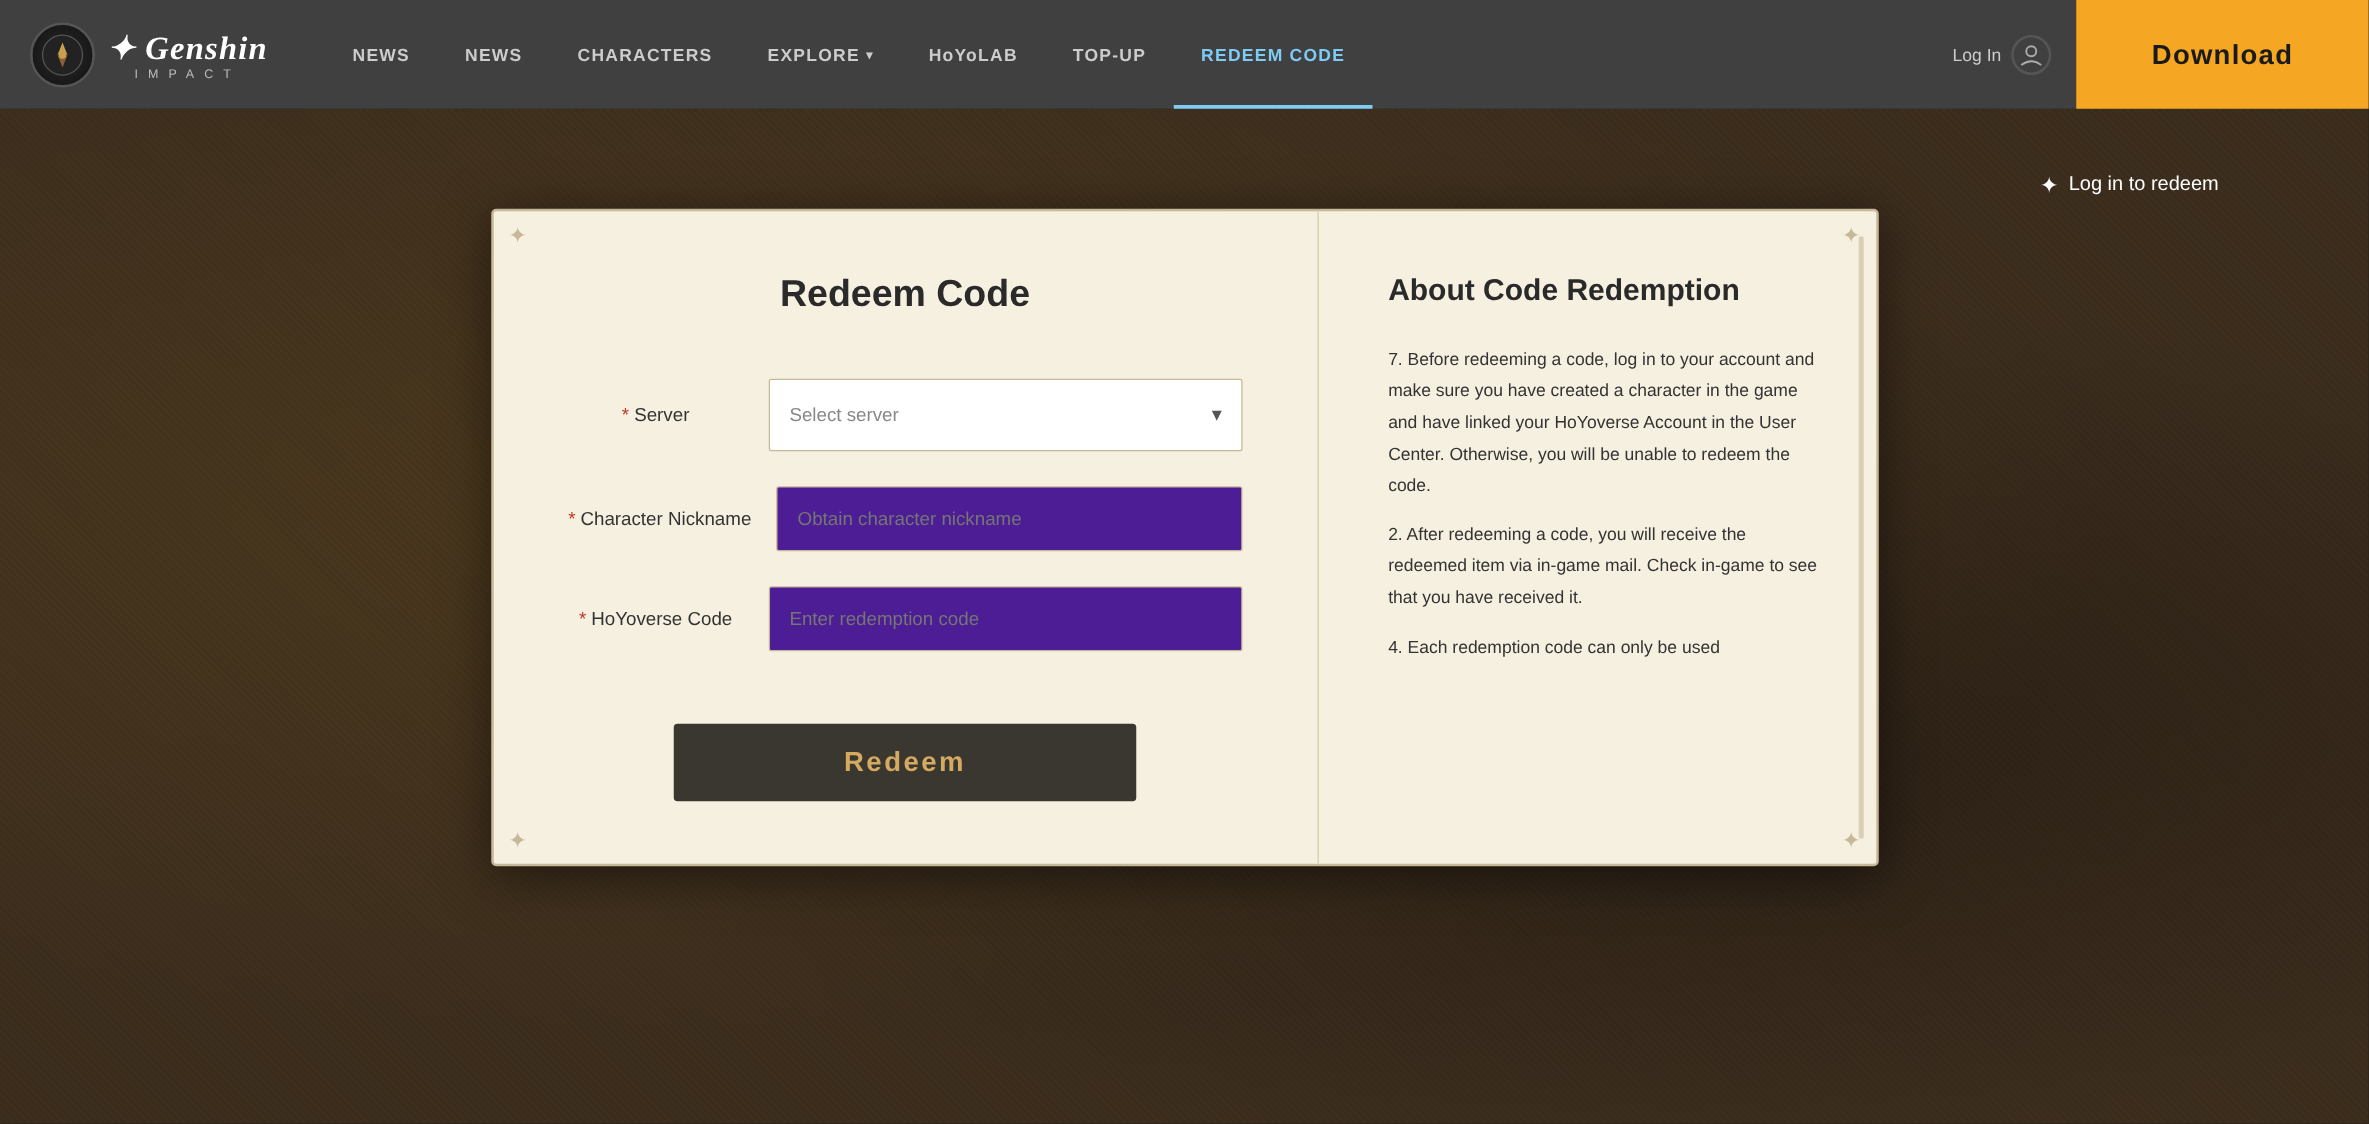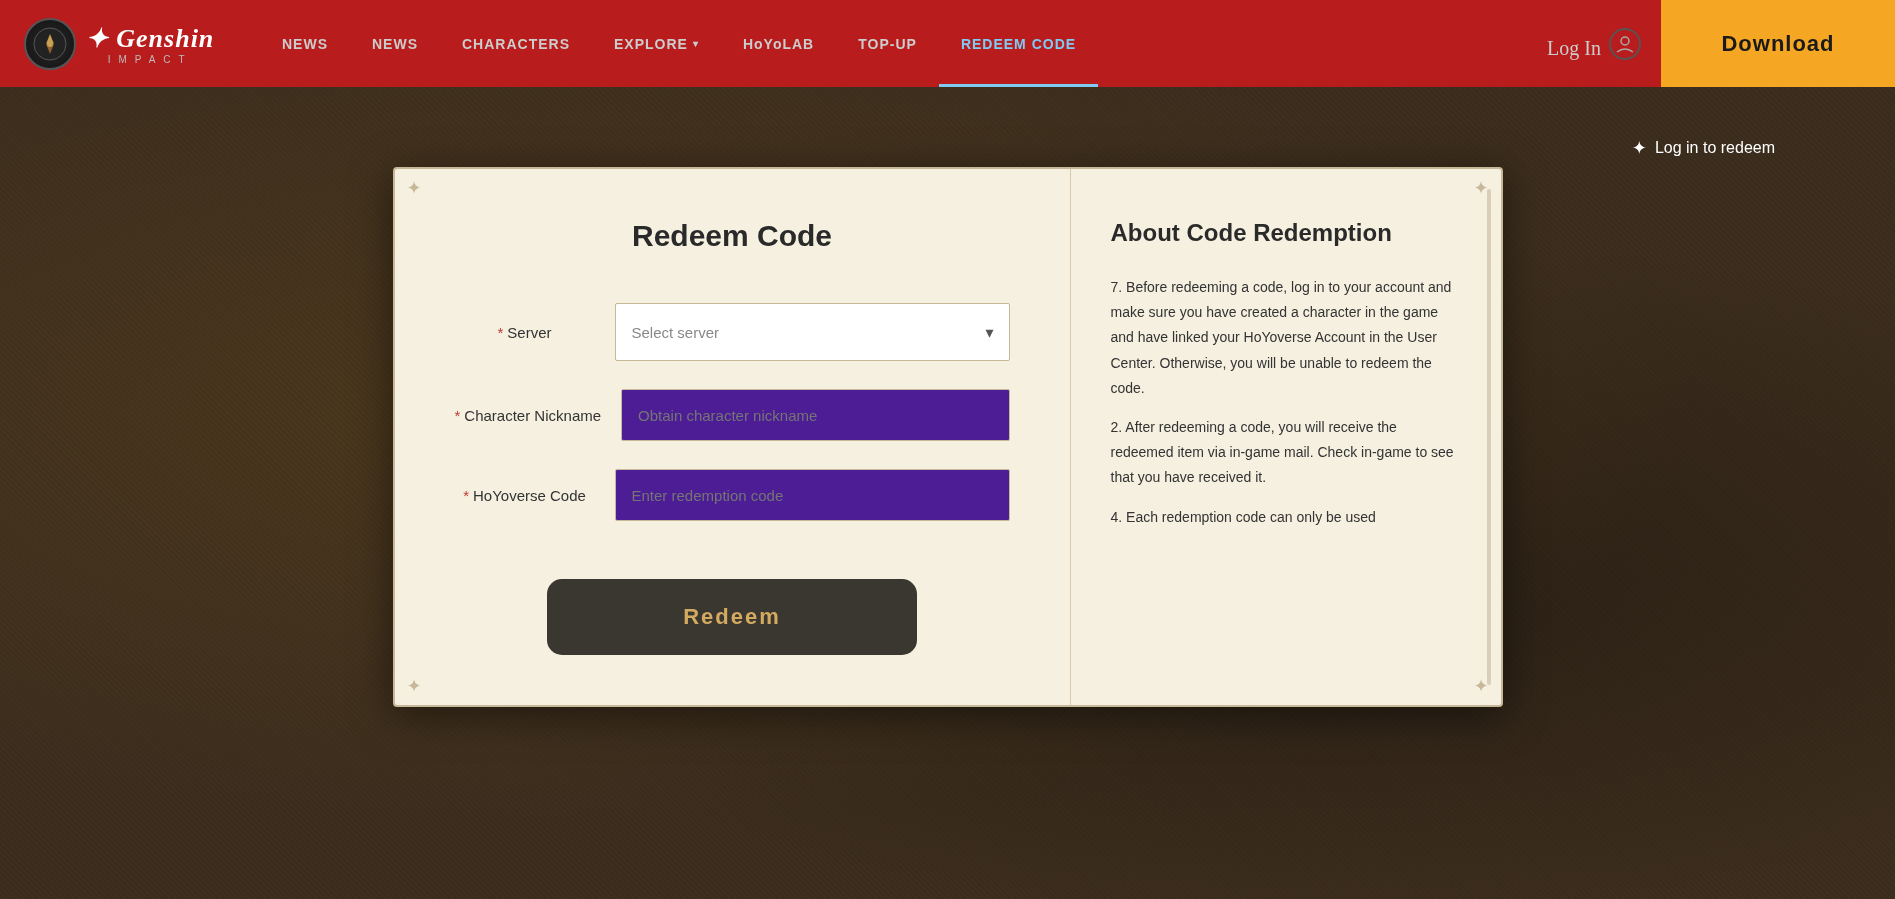--- a/index.html
+++ b/index.html
@@ -9,21 +9,21 @@
       height: 899px;
       overflow: hidden;
       background: #1a1a1a;
     }
 
     
     .navbar {
       display: flex;
       align-items: stretch;
       height: 87px;
-      background: #b91c1c;
+      background: #404040;
       position: relative;
       z-index: 10;
     }
     .navbar-logo {
       display: flex;
       align-items: center;
       padding: 0 24px;
       gap: 10px;
       min-width: 260px;
     }
@@ -83,25 +83,25 @@
       font-size: 10px;
     }
     .nav-right {
       display: flex;
       align-items: center;
       gap: 16px;
       padding: 0 20px;
     }
     .login-btn {
       color: #ccc;
-      font-size: 20px;
-      font-family: Liberation Serif, serif;
+      font-size: 14px;
+      font-family: Liberation Sans, sans-serif;
       cursor: pointer;
       display: flex;
-      align-items: flex-end;
+      align-items: center;
       gap: 8px;
     }
     .login-icon {
       width: 32px;
       height: 32px;
       border-radius: 50%;
       border: 2px solid #555;
       display: flex;
       align-items: center;
       justify-content: center;
@@ -259,39 +259,40 @@
       right: 16px;
       top: 50%;
       transform: translateY(-50%);
       color: #555;
       font-size: 16px;
       pointer-events: none;
     }
     .redeem-btn {
       margin-top: 30px;
       width: 370px;
-      height: 76px;
+      height: 62px;
       background: #3a3630;
       color: #d4aa60;
       font-size: 22px;
       font-family: Arial, sans-serif;
       font-weight: bold;
       letter-spacing: 2px;
       border: none;
       cursor: pointer;
-      border-radius: 15px;
+      border-radius: 3px;
       transition: background 0.2s;
     }
 
     
     .right-panel {
       width: 430px;
       padding: 50px 40px;
       position: relative;
       overflow-y: auto;
+      margin-left: 16px;
     }
     .right-panel-title {
       font-size: 24px;
       font-weight: bold;
       color: #2a2a2a;
       margin-bottom: 28px;
       font-family: Arial, sans-serif;
     }
     .info-text {
       font-size: 14px;

